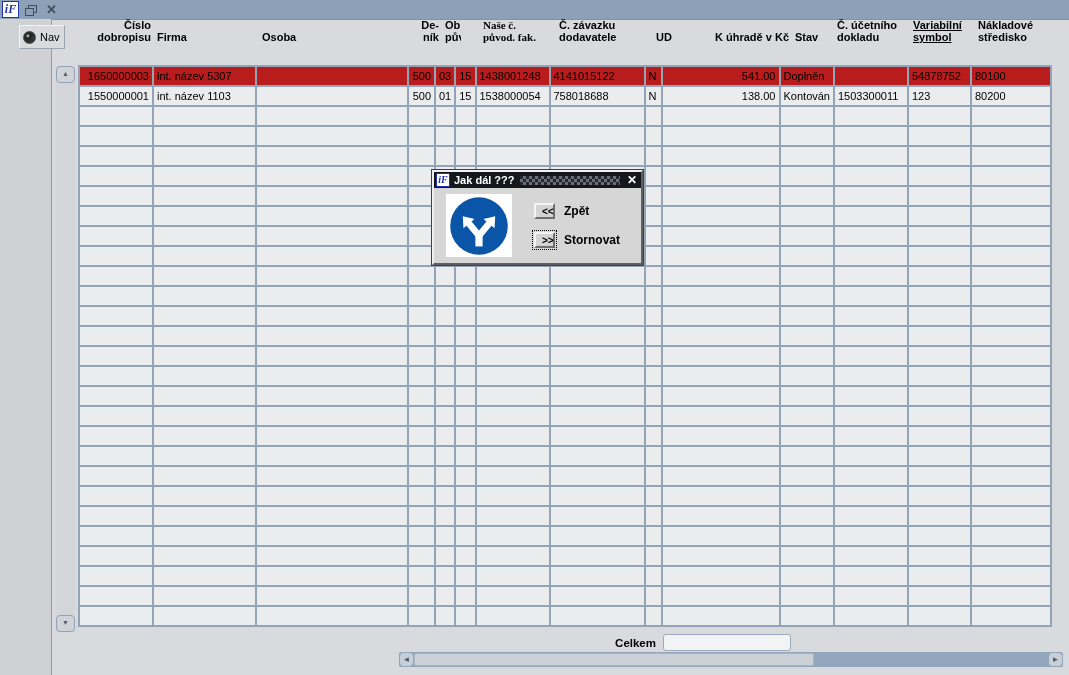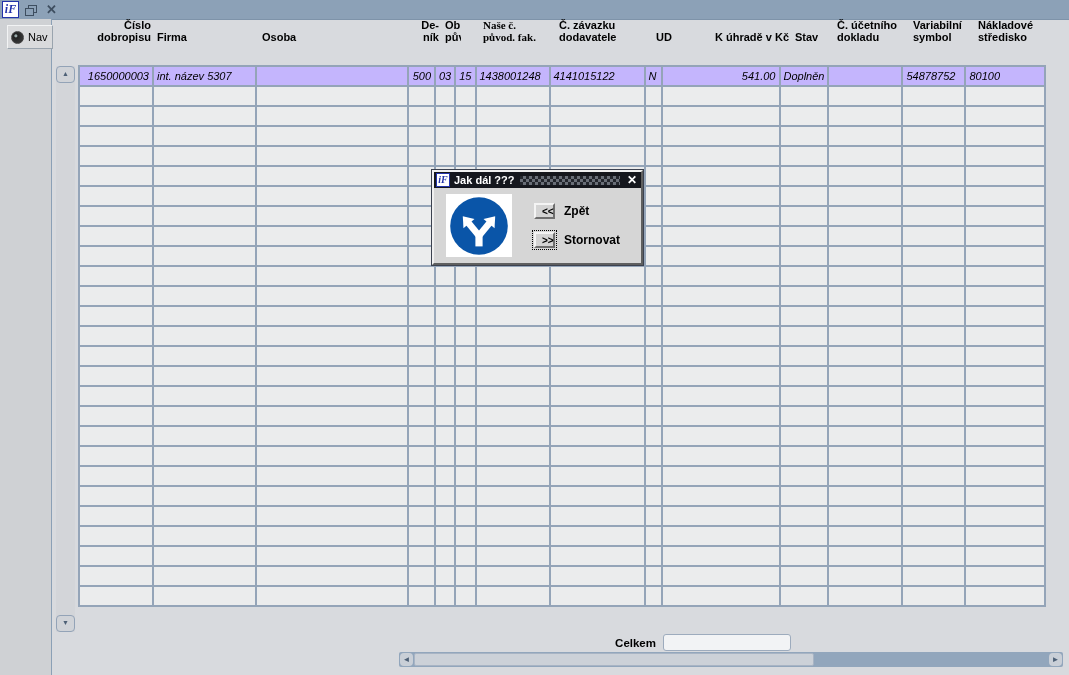--- a/index.html
+++ b/index.html
@@ -16,42 +16,42 @@
     font-size:12px;line-height:14px;text-align:center;}
   .win-title{color:#edf2f8;font-size:12px;white-space:nowrap;flex:1;}
   .win-controls{display:flex;align-items:center;gap:10px;margin-right:8px;color:#3e4e60;}
   .restore-glyph{width:11px;height:9px;position:relative;}
   .restore-glyph::before{content:"";position:absolute;left:3px;top:0;width:7px;height:6px;border:1.5px solid #3e4e60;}
   .restore-glyph::after{content:"";position:absolute;left:0;top:3px;width:7px;height:6px;border:1.5px solid #3e4e60;background:#8ca1b7;}
   .close-glyph{font-size:13px;font-weight:bold;line-height:13px;}
   
   .sidebar{position:absolute;left:0;top:19px;width:51px;height:656px;background:#cfd1d4;
     border-right:1px solid #8ba0b6;}
-  .nav-panel{position:absolute;left:7px;top:6px;width:46px;height:24px;background:#d9dadc;
+  .nav-panel{position:absolute;left:19px;top:6px;width:46px;height:24px;background:#d9dadc;
     border:1px solid;border-color:#f2f3f4 #9aa4ae #9aa4ae #f2f3f4;display:flex;align-items:center;padding-left:3px;box-sizing:border-box;}
   .radio{width:11px;height:11px;border-radius:50%;border:1px solid #444;
     background:radial-gradient(circle at 35% 35%, #9aa 1px, #222 2px, #333 60%);margin-right:4px;}
   .nav-label{font-size:11px;color:#000;}
   
   .vstrip{position:absolute;left:56px;top:66px;width:19px;height:566px;background:#d3d5d9;}
   .vbtn{position:absolute;left:0;width:19px;height:17px;background:#d0d3d8;border:1px solid #93a3b7;
     border-radius:4px;box-sizing:border-box;color:#4d6076;font-size:7px;line-height:14px;text-align:center;}
   .vbtn.up{top:0;}
   .vbtn.down{bottom:0;}
   
   .grid-header{position:absolute;left:78px;top:27px;display:flex;align-items:flex-end;height:37px;}
   .hcell{font-size:11px;font-weight:bold;color:#000;white-space:pre-line;line-height:12px;
     box-sizing:border-box;padding:0 3px 21px 3px;overflow:hidden;}
   .hcell.r{text-align:right;}
   .hcell.c{text-align:center;}
   
   .grid-table{position:absolute;left:78px;top:65px;border-collapse:collapse;table-layout:fixed;}
   .grid-table td{border:2px solid #94a4b8;background:#ebeced;height:18px;padding:0 3px;
     font-size:11px;color:#000;white-space:nowrap;overflow:hidden;box-sizing:content-box;}
-  .grid-table tr.sel td{background:#c4b5fd;font-style:italic;}
+  .grid-table tr.sel td{background:#b91c1c;}
   .grid-table td.r{text-align:right;}
   .grid-table td.c{text-align:center;}
   
   .total-label{position:absolute;left:430px;top:637px;width:226px;text-align:right;
     font-size:11.5px;font-weight:bold;color:#000;}
   .total-input{position:absolute;left:663px;top:634px;width:120px;height:15px;
     background:#f2f3f5;border:1px solid #9dabbd;border-radius:3px;font-size:11px;padding:0 3px;}
   
   .hscroll{position:absolute;left:399px;top:652px;width:664px;height:15px;background:#92a6bc;
     border-radius:2px;}
@@ -122,21 +122,21 @@
     <div class="hcell c" style="width: 19px;"></div>
     <div class="hcell " style="width: 76px; font-family: Liberation Serif, serif;">Naše č.
 původ. fak.</div>
     <div class="hcell " style="width: 97px;">Č. závazku
 dodavatele</div>
     <div class="hcell " style="width: 19px;">UDD</div>
     <div class="hcell r" style="width: 120px;">K úhradě v Kč</div>
     <div class="hcell " style="width: 42px;">Stav</div>
     <div class="hcell " style="width: 76px;">Č. účetního
 dokladu</div>
-    <div class="hcell " style="width: 65px;">Variabilní
+    <div class="hcell " style="width: 65px; text-decoration: underline;">Variabilní
 symbol</div>
     <div class="hcell " style="width: 82px;">Nákladové
 středisko</div>
   </div>
 
 <table class="grid-table">
   <colgroup id="cols">
       <col style="width: 74px;">
       <col style="width: 103px;">
       <col style="width: 152px;">
@@ -161,20 +161,36 @@
         <td class="c">03</td>
         <td class="c">15</td>
         <td class="">1438001248</td>
         <td class="">4141015122</td>
         <td class="">N</td>
         <td class="r">541.00</td>
         <td class="">Doplněn</td>
         <td class=""></td>
         <td class="">54878752</td>
         <td class="">80100</td>
+      </tr>
+      <tr>
+        <td class="r">1550000001</td>
+        <td class="">int. název 1103</td>
+        <td class=""></td>
+        <td class="r">500</td>
+        <td class="c">01</td>
+        <td class="c">15</td>
+        <td class="">1538000054</td>
+        <td class="">758018688</td>
+        <td class="">N</td>
+        <td class="r">138.00</td>
+        <td class="">Kontován</td>
+        <td class="">1503300011</td>
+        <td class="">123</td>
+        <td class="">80200</td>
       </tr>
       <tr>
         <td class="r"></td>
         <td class=""></td>
         <td class=""></td>
         <td class="r"></td>
         <td class="c"></td>
         <td class="c"></td>
         <td class=""></td>
         <td class=""></td>

